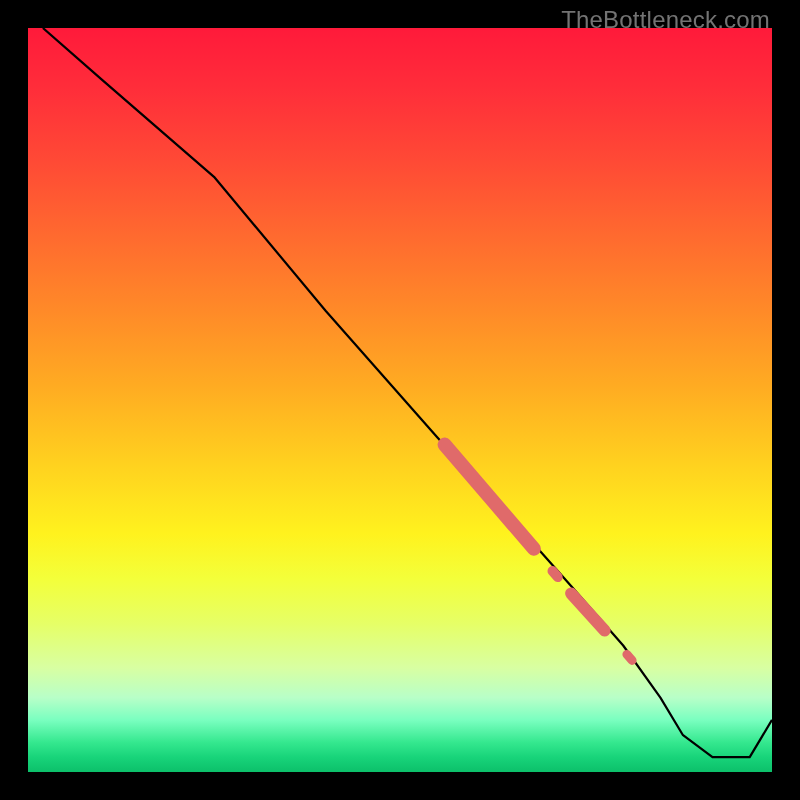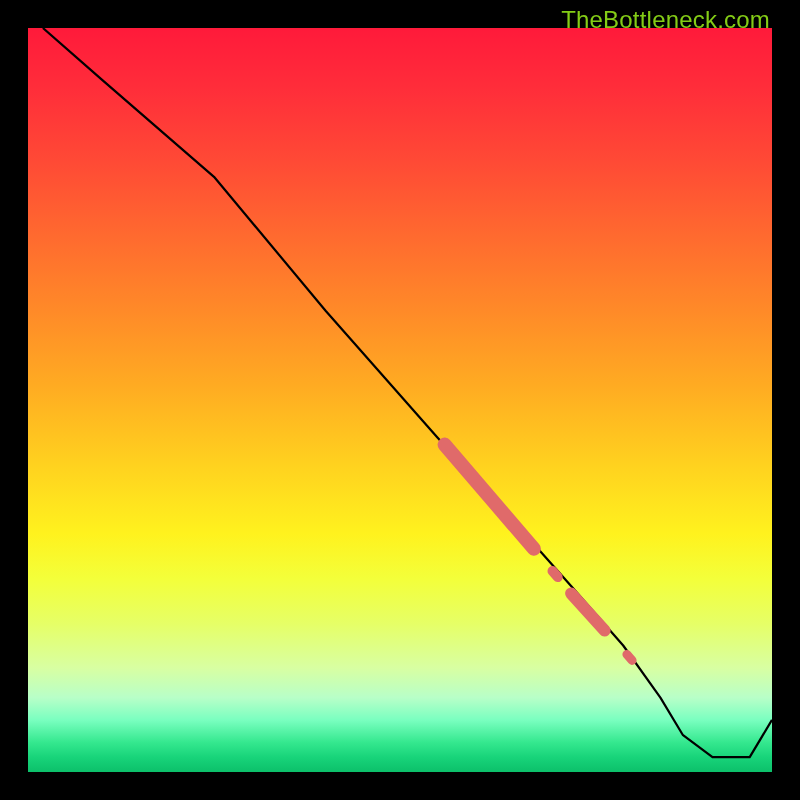--- a/index.html
+++ b/index.html
@@ -18,21 +18,21 @@
       #f3ff3a 74%,
       #e6ff66 80%,
       #d8ffa2 86%,
       #b8ffc8 90%,
       #7affc0 93%,
       #35e88f 96%,
       #18d47a 98%,
       #0cc06a 100%
     )}
   svg{position:absolute;left:0;top:0}
-  .watermark{position:absolute;top:6px;right:30px;font:24px Arial,Helvetica,sans-serif;color:#84cc16;letter-spacing:.2px}
+  .watermark{position:absolute;top:6px;right:30px;font:24px Arial,Helvetica,sans-serif;color:#737373;letter-spacing:.2px}
 </style>
 </head>
 <body>
 
 <div class="frame">
   <div class="plot">
     <div class="gradient"></div>
     <svg id="svg" width="744" height="744" viewBox="0 0 744 744">
         <path d="M 14.9 0.0 L 74.4 52.1 L 186.0 148.8 L 297.6 282.7 L 409.2 409.2 L 483.6 491.0 L 543.1 558.0 L 595.2 617.5 L 632.4 669.6 L 654.7 706.8 L 684.5 729.1 L 721.7 729.1 L 744.0 691.9" fill="none" stroke="#000" stroke-width="2.2" stroke-linejoin="round"></path>
         <line x1="416.6" y1="416.6" x2="505.9" y2="520.8" stroke="#e06a6a" stroke-width="14" stroke-linecap="round"></line>

